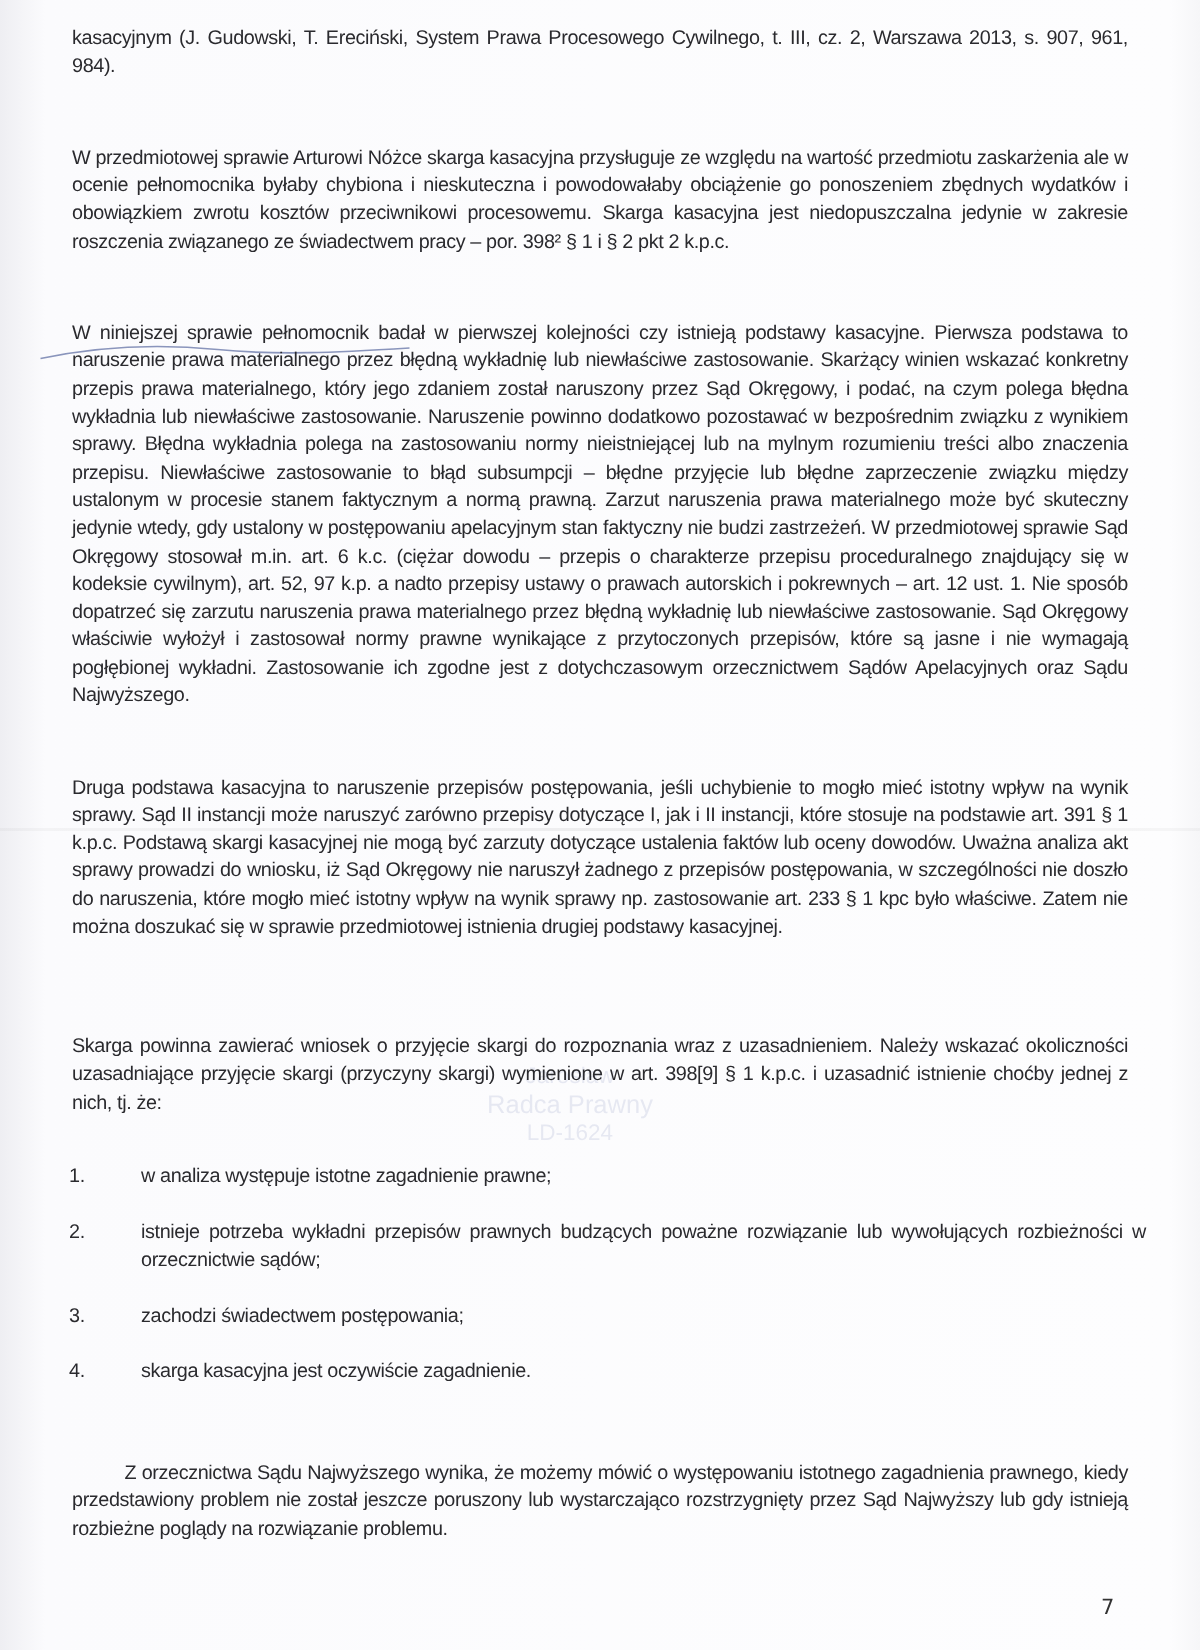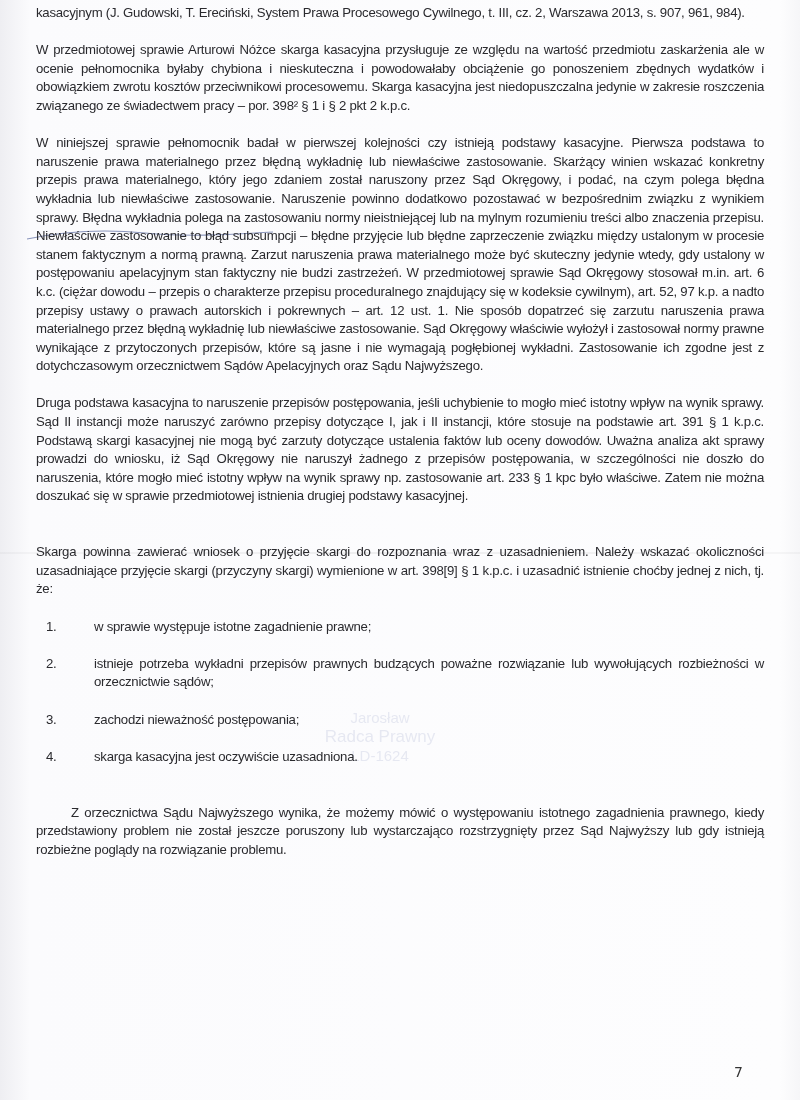--- a/index.html
+++ b/index.html
@@ -13,21 +13,21 @@
     }
     .page {
       position: absolute; left: 0; top: 0; width: 800px; height: 1100px;
       background: linear-gradient(90deg, #eeeef2 0px, #fbfbfd 30px, #fdfdfe 780px, #f6f6f8 800px);
     }
     .content {
       position: absolute; left: 36px; top: 4px; width: 728px;
       font-size: 13.2px; line-height: 18.6px;
       letter-spacing: -0.25px;
     }
-    p { margin: 0; text-align: justify; }
+    p { margin: 12px; text-align: justify; }
     .gap { height: 18.6px; }
     ol.reasons { margin: 0; padding: 0; list-style: none; }
     ol.reasons li { display: flex; margin-bottom: 18.6px; }
     ol.reasons li .num { width: 36px; padding-left: 10px; flex: none; box-sizing: border-box; }
     ol.reasons li .txt { flex: 1; padding-left: 22px; text-align: justify; }
     .indent { text-indent: 35px; }
     .indent-block { padding-left: 69px; }
     .page-number {
       position: absolute; left: 734px; top: 1064px;
       font-family: "DejaVu Sans", sans-serif; font-size: 14px; color: #333;
@@ -75,33 +75,33 @@
     <div class="gap"></div>
     <p>Druga podstawa kasacyjna to naruszenie przepisów postępowania, jeśli uchybienie to mogło mieć istotny wpływ na wynik sprawy. Sąd II instancji może naruszyć zarówno przepisy dotyczące I, jak i II instancji, które stosuje na podstawie art. 391 § 1 k.p.c. Podstawą skargi kasacyjnej nie mogą być zarzuty dotyczące ustalenia faktów lub oceny dowodów. Uważna analiza akt sprawy prowadzi do wniosku, iż Sąd Okręgowy nie naruszył żadnego z przepisów postępowania, w szczególności nie doszło do naruszenia, które mogło mieć istotny wpływ na wynik sprawy np. zastosowanie art. 233 § 1 kpc było właściwe. Zatem nie można doszukać się w sprawie przedmiotowej istnienia drugiej podstawy kasacyjnej.</p>
     <div class="gap"></div>
     <div class="gap"></div>
     <p>Skarga powinna zawierać wniosek o przyjęcie skargi do rozpoznania wraz z uzasadnieniem. Należy wskazać okoliczności uzasadniające przyjęcie skargi (przyczyny skargi) wymienione w art. 398[9] § 1 k.p.c. i uzasadnić istnienie choćby jednej z nich, tj. że:</p>
     <div class="gap"></div>
 
     <ol class="reasons">
       <li>
         <span class="num">1.</span>
-        <span class="txt">w sprawie występuje istotne zagadnienie prawne;</span>
+        <span class="txt">w analiza występuje istotne zagadnienie prawne;</span>
       </li>
       <li>
         <span class="num">2.</span>
         <span class="txt">istnieje potrzeba wykładni przepisów prawnych budzących poważne rozwiązanie lub wywołujących rozbieżności w orzecznictwie sądów;</span>
       </li>
       <li>
         <span class="num">3.</span>
-        <span class="txt">zachodzi nieważność postępowania;</span>
+        <span class="txt">zachodzi świadectwem postępowania;</span>
       </li>
       <li>
         <span class="num">4.</span>
-        <span class="txt">skarga kasacyjna jest oczywiście uzasadniona.</span>
+        <span class="txt">skarga kasacyjna jest oczywiście zagadnienie.</span>
       </li>
     </ol>
 
     <div class="gap"></div>
     <p class="indent">Z orzecznictwa Sądu Najwyższego wynika, że możemy mówić o występowaniu istotnego zagadnienia prawnego, kiedy przedstawiony problem nie został jeszcze poruszony lub wystarczająco rozstrzygnięty przez Sąd Najwyższy lub gdy istnieją rozbieżne poglądy na rozwiązanie problemu.</p>
   </div>
 
   <div class="page-number">7</div>
 </div>
 

